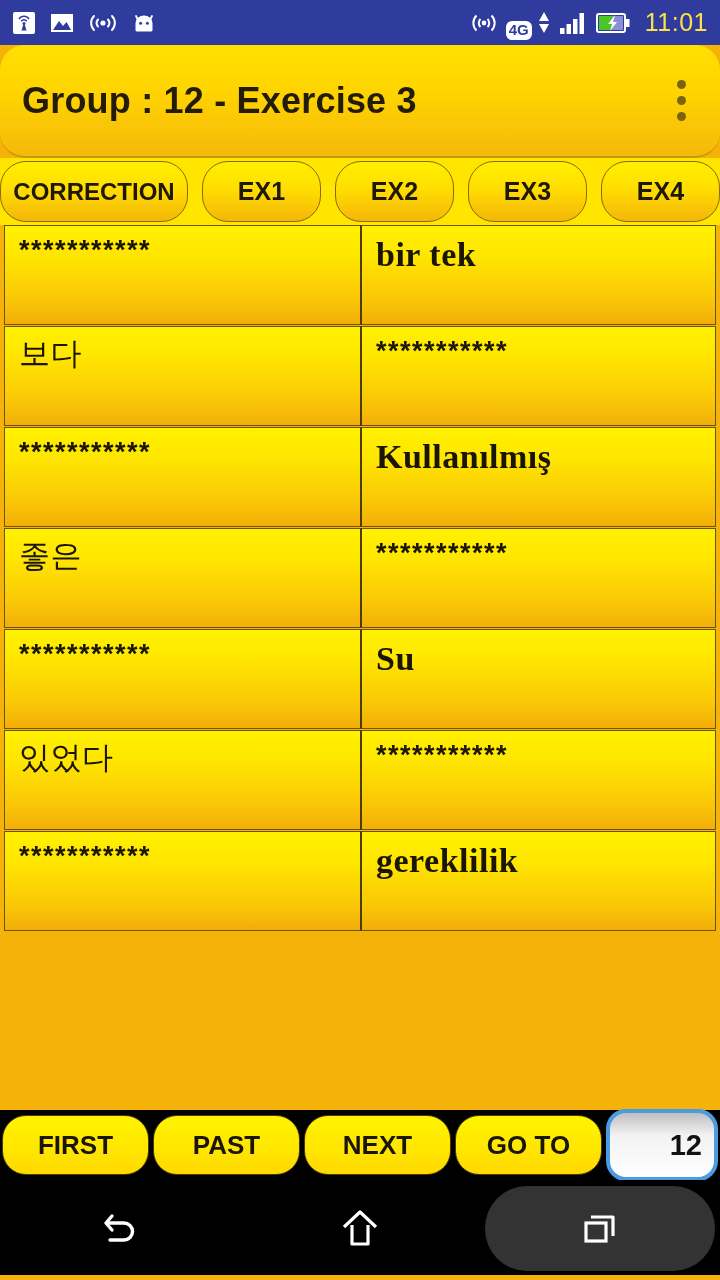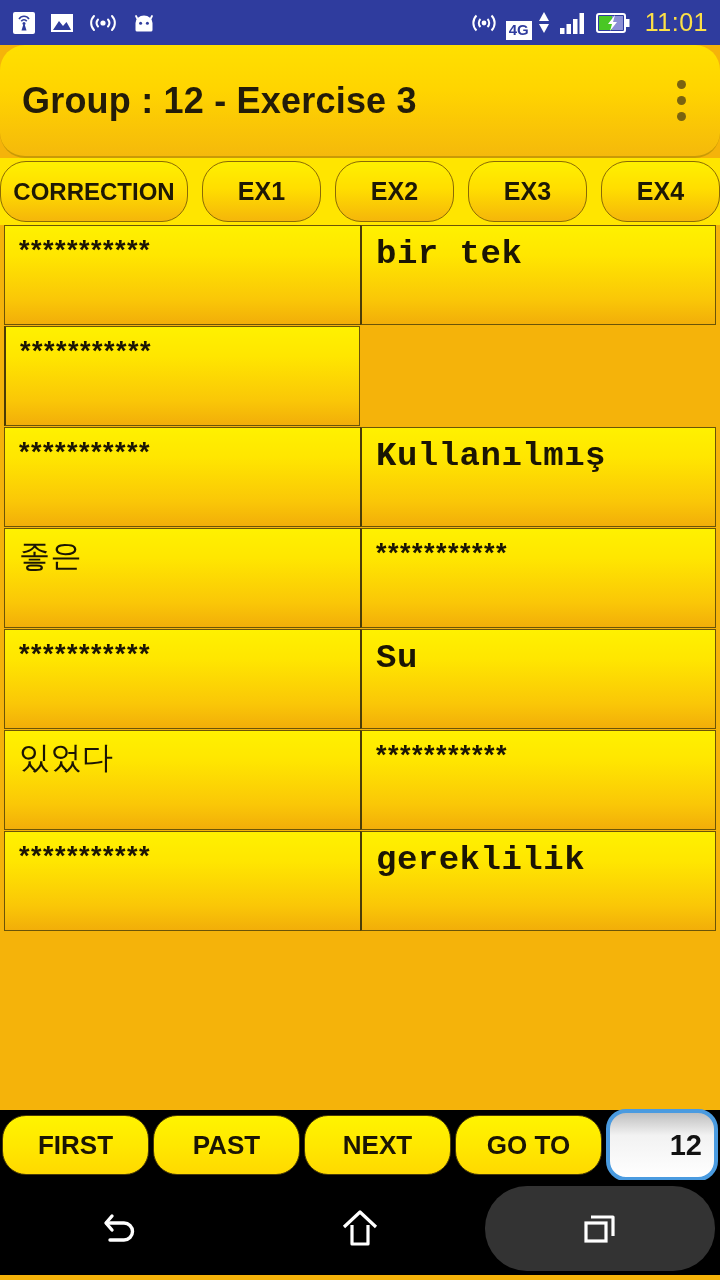--- a/index.html
+++ b/index.html
@@ -20,21 +20,21 @@
   }
   .sb-left { display:flex; align-items:center; gap:14px; }
   .sb-right { display:flex; align-items:center; gap:9px; margin-left:auto; }
   .sb-ico { display:block; }
   .sb-clock {
     color:#fde047; font-size:25px; font-weight:400;
     letter-spacing:0.5px; margin-left:6px;
   }
   .badge4g {
     background:#fff; color:#2F3C9E; font-size:15px; font-weight:bold;
-    padding:1px 3px; border-radius:0; line-height:1.1;
+    padding:1px 3px; border-radius:6px; line-height:1.1;
     font-family:"Liberation Sans", sans-serif;
     margin-top:16px;
   }
   .updown { display:flex; flex-direction:column; gap:1px; margin-left:-3px; }
 
   
   .titlebar {
     height:113px; width:100%;
     background:linear-gradient(to bottom,#FFE000 0%,#FFD400 42%,#F5B90B 100%);
     border-bottom:2px solid #C99A06;
@@ -99,21 +99,21 @@
   }
   .cell-txt.stars {
     font-family:"Liberation Sans", sans-serif;
     font-weight:bold; font-size:27px; letter-spacing:1.5px;
   }
   .cell-txt.kr {
     font-family:"DejaVu Sans", sans-serif;
     font-size:31px; font-weight:500;
   }
   .cell-txt.tr {
-    font-family:Liberation Mono, monospace;
+    font-family:Liberation Serif, serif;
     font-size:34px; font-weight:bold;
   }
 
   
   .filler { flex:1 1 auto; background:#F5B30A; width:100%; }
 
   
   .bottombar {
     width:100%; height:70px;
     background:#000000;
@@ -248,20 +248,23 @@
   <div class="row">
     <div class="cell left">
         <span class="cell-txt stars">***********</span>
       </div>
     <div class="cell right">
         <span class="cell-txt tr">bir tek</span>
       </div>
   </div>
 
   <div class="row">
+    <div class="cell left">
+        <span class="cell-txt kr">보다</span>
+      </div>
     <div class="cell right">
         <span class="cell-txt stars">***********</span>
       </div>
   </div>
 
   <div class="row">
     <div class="cell left">
         <span class="cell-txt stars">***********</span>
       </div>
     <div class="cell right">

